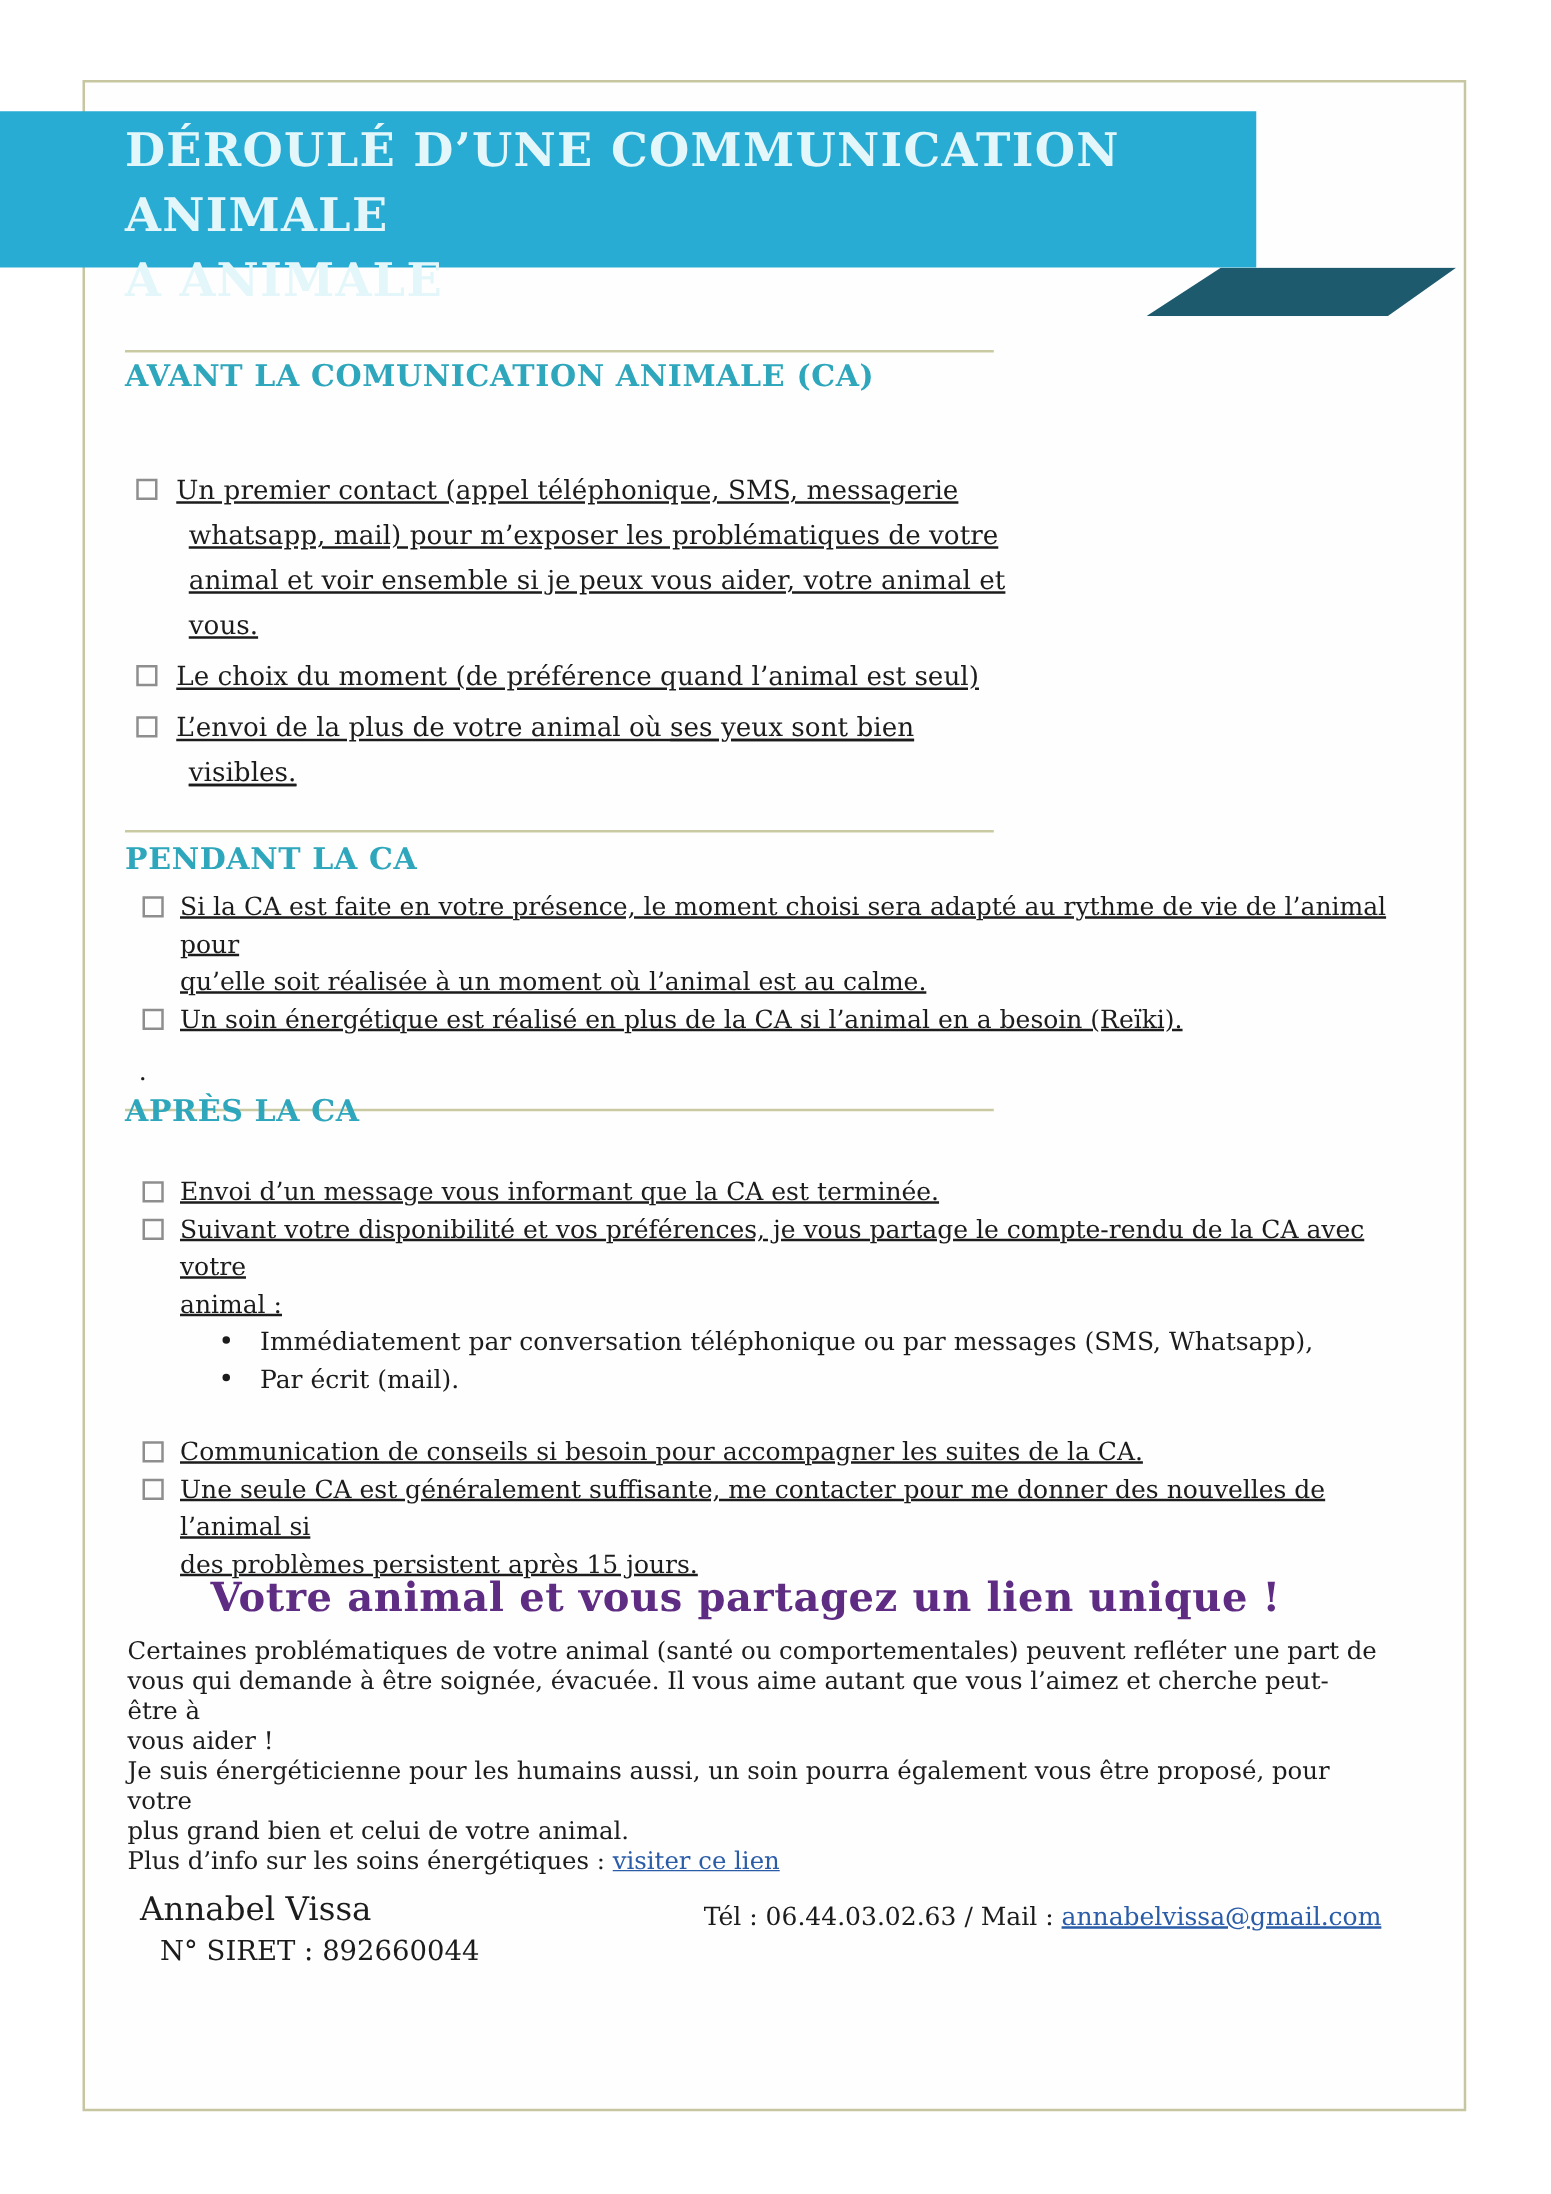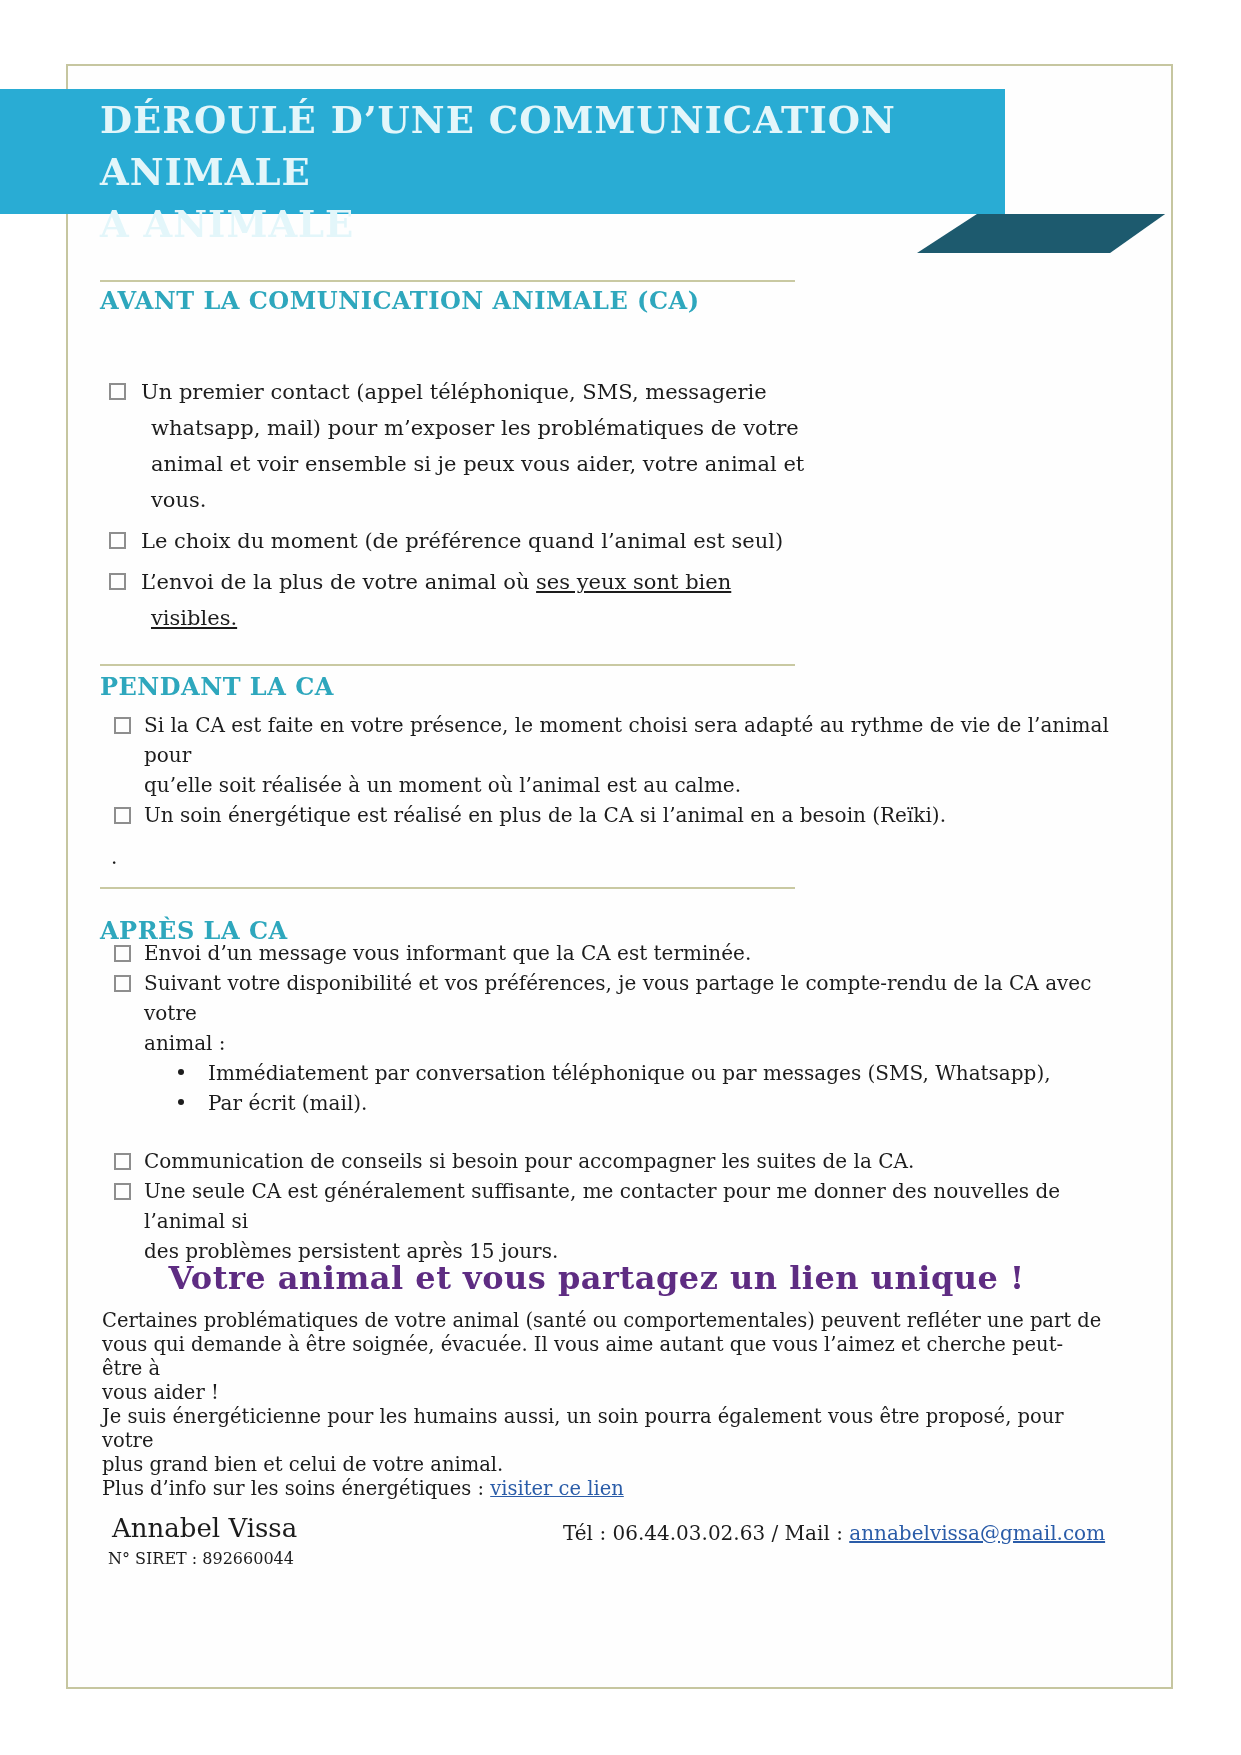--- a/index.html
+++ b/index.html
@@ -34,21 +34,21 @@
   }
 
   
   .divider{left:100px;width:695px;height:2px;background:#c9c9a2;}
   .sec-heading{
     left:100px;font-size:24px;letter-spacing:0.5px;
     color:#2ea7bd;font-weight:bold;white-space:nowrap;
   }
 
   
-  .item{position:relative;}
+  .item{position:relative;text-decoration:underline;}
   .txt{white-space:pre-line;}
   .cb{
     position:absolute;left:0;width:13px;height:13px;
     border:2px solid #8e8e8e;background:transparent;
   }
   .dot{
     position:absolute;left:0;top:11px;width:6px;height:6px;
     border-radius:50%;background:#1c1c1c;
   }
 
@@ -81,21 +81,21 @@
   }
   .closing{
     left:102px;top:1309px;width:1000px;
     font-size:19.5px;line-height:24px;
   }
   a.doc-link{color:#2a5ca8;text-decoration:underline;cursor:pointer;}
 
   
   .footer-name{left:112px;top:1513px;font-size:26px;}
   .footer-contact{left:563px;top:1521px;font-size:20px;}
-  .footer-siret{left:108px;top:1549px;font-size:16px;}
+  .footer-siret{left:128px;top:1549px;font-size:22px;}
 </style>
 </head>
 <body>
 
 <div class="abs sheet"></div>
 
 <div class="abs banner">
   <div class="banner-text">
     <div>DÉROULÉ D’UNE COMMUNICATION ANIMALE</div>
     <div>A ANIMALE</div>
@@ -135,21 +135,21 @@
   </div>
   <div class="item">
     <span class="cb"></span>
     <span class="txt">Un soin énergétique est réalisé en plus de la CA si l’animal en a besoin (Reïki).</span>
   </div>
 </div>
 
 <div class="abs stray">.</div>
 
 <div class="abs divider" style="top:887px;"></div>
-<div class="abs sec-heading" style="top:916px;">APRÈS LA CA</div>
+<div class="abs sec-heading" style="top:874px;">APRÈS LA CA</div>
 
 <div class="abs list3">
   <div class="item">
     <span class="cb"></span>
     <span class="txt">Envoi d’un message vous informant que la CA est terminée.</span>
   </div>
   <div class="item">
     <span class="cb"></span>
     <span class="txt">Suivant votre disponibilité et vos préférences, je vous partage le compte-rendu de la CA avec votre
 animal :</span>

